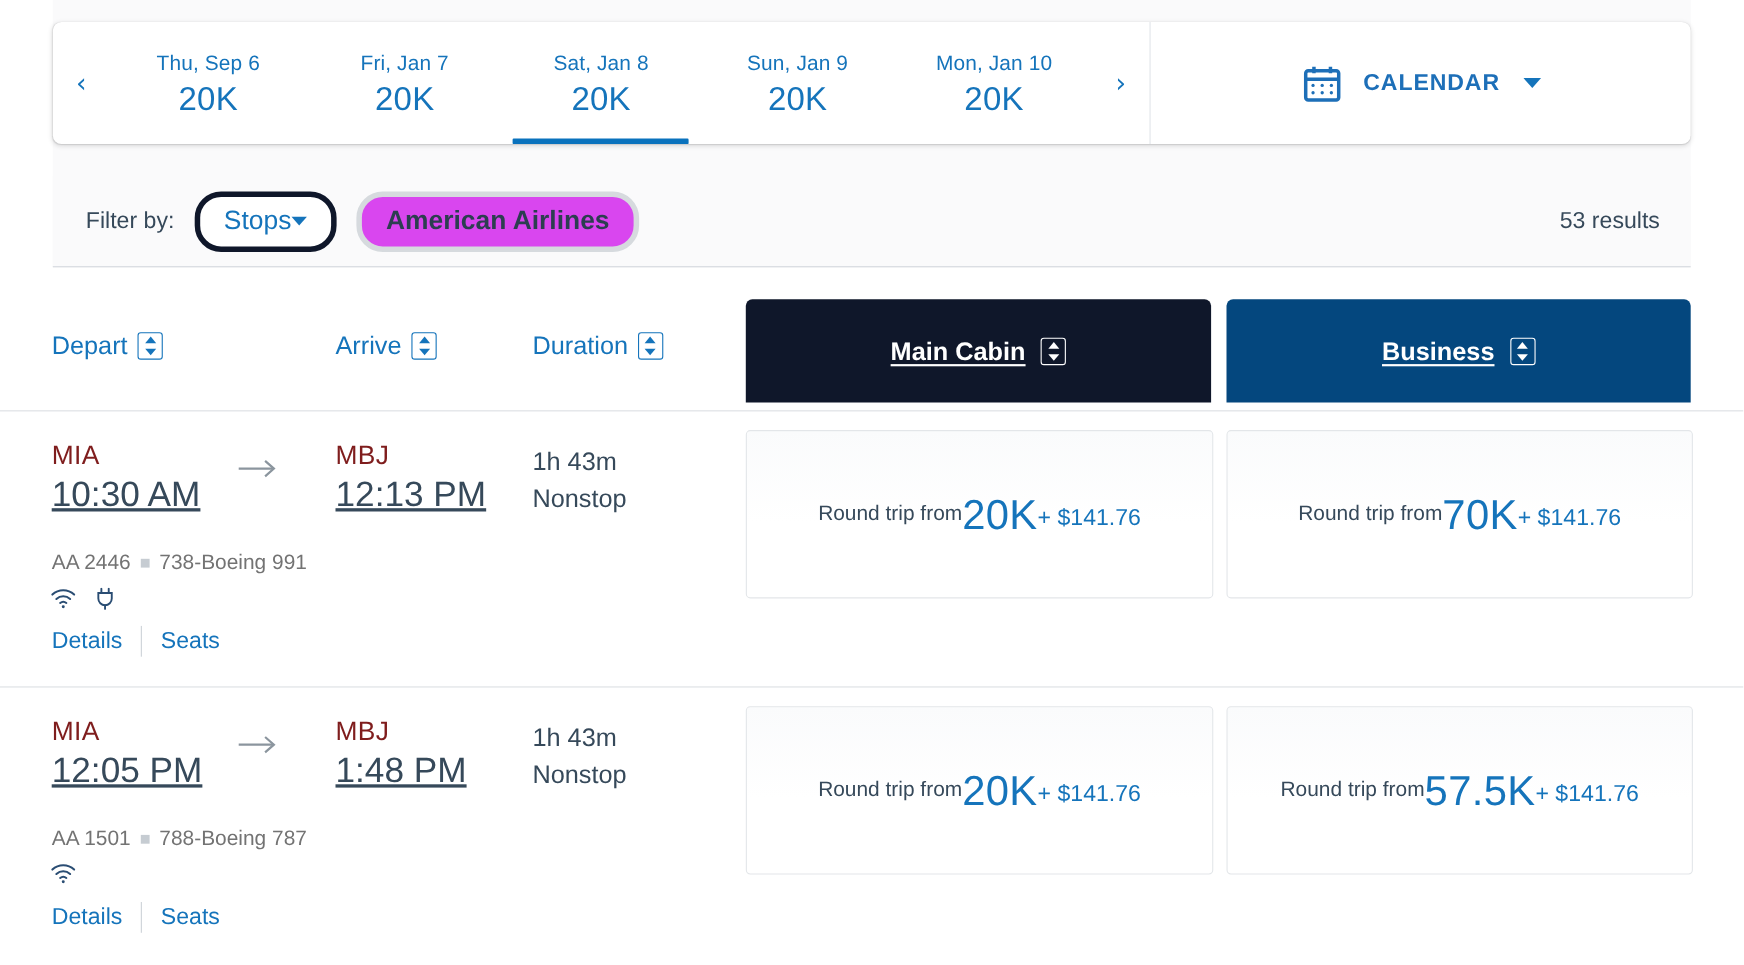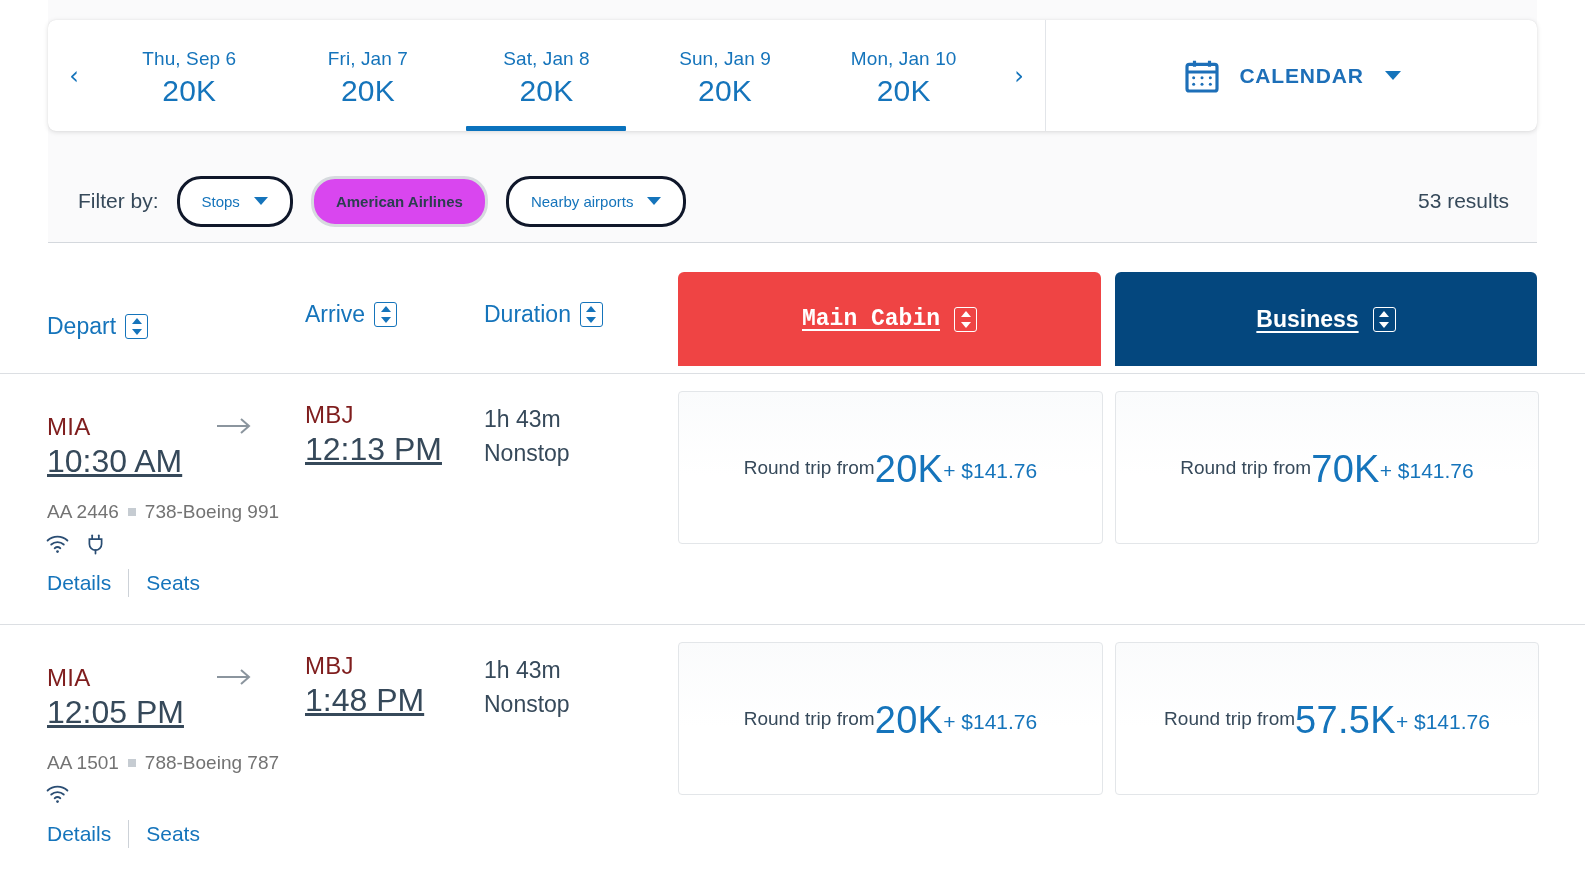--- a/index.html
+++ b/index.html
@@ -150,27 +150,26 @@
   }
   .filter-label {
     font-size: 21px;
     color: #36495a;
     margin-left: 30px;
     margin-right: 18px;
   }
   .pill {
     display: inline-flex;
     align-items: center;
-    gap: 14px;
     height: 45px;
     padding: 0 22px;
-    border: 3px solid #0f172a;
+    border: 5px solid #0f172a;
     border-radius: 24px;
     background: #ffffff;
-    font-size: 15px;
+    font-size: 24px;
     color: #1574bb;
     cursor: pointer;
     margin-right: 18px;
     white-space: nowrap;
   }
   .pill.selected {
     background: #d946ef;
     border-color: #d6dade;
     color: #2c3e50;
     font-weight: bold;
@@ -188,21 +187,21 @@
     color: #36495a;
   }
 
   
   .results {
     position: absolute;
     left: 0;
     top: 243px;
     width: 1585px;
   }
-  .col-depart   { position: absolute; left: 47px; margin-top: 12px;  }
+  .col-depart   { position: absolute; left: 47px;  }
   .col-arrive   { position: absolute; left: 305px; }
   .col-duration { position: absolute; left: 484px; }
 
   .header-row {
     position: relative;
     height: 130px;
   }
   .sort-head {
     display: inline-flex;
     align-items: center;
@@ -250,21 +249,21 @@
     gap: 14px;
     cursor: pointer;
   }
   .cabin-head .clabel {
     font-size: 23px;
     font-weight: bold;
     color: #ffffff;
     text-decoration: underline;
     text-underline-offset: 4px;
   }
-  .cabin-main  { left: 678px;  width: 423px; background: #ef4444; font-family: Liberation Mono, monospace; }
+  .cabin-main  { left: 678px;  width: 423px; background: #0f172a; }
   .cabin-biz   { left: 1115px; width: 422px; background: #04477e; }
 
   
   .flight-row {
     position: relative;
     border-top: 1px solid #dcdfe3;
   }
   .row-inner { position: relative; height: 100%; }
   .airport {
     font-size: 24px;
@@ -437,24 +436,20 @@
 
     <span class="pill">
       <span>Stops</span>
       <span class="caret"></span>
     </span>
 
     <span class="pill selected">
       <span>American Airlines</span>
     </span>
 
-    <span class="pill">
-      <span>Nearby airports</span>
-      <span class="caret"></span>
-    </span>
 
     <span class="results-count">53 results</span>
   </div>
 
   <div class="results">
 
     <div class="header-row">
       <span class="sort-head col-depart" style="position:absolute;">
         <span class="hlabel">Depart</span>
         <span class="sortbox"></span>

